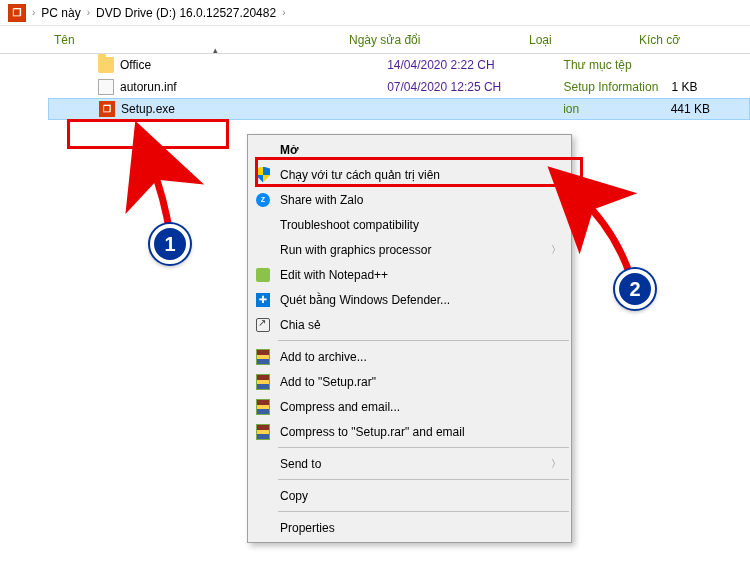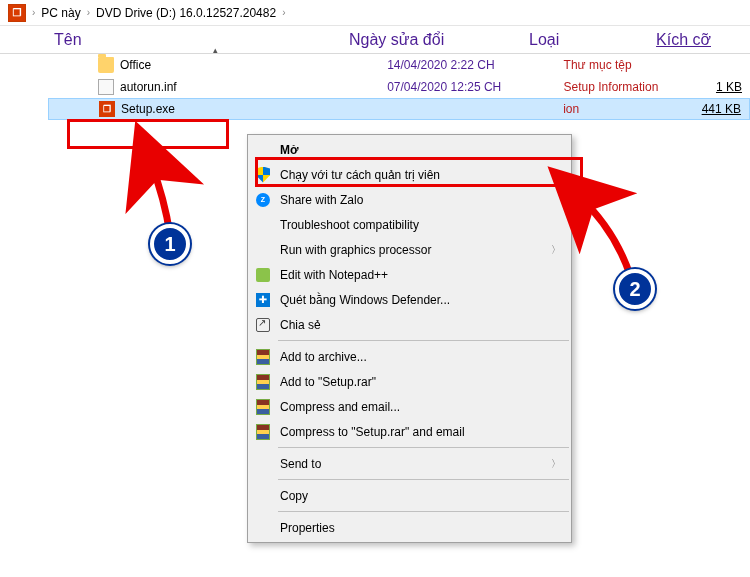--- a/index.html
+++ b/index.html
@@ -40,38 +40,38 @@
   .header-row::before {
     content: "";
     position: absolute;
     left: 210px; top: -4px;
     width: 8px; height: 4px;
     
   }
   .col-name { width: 295px; }
   .col-date { width: 180px; }
   .col-type { width: 110px; }
-  .col-size { width: 80px; text-align: right; padding-right: 8px; text-decoration: underline; }
+  .col-size { width: 80px; text-align: left; padding-right: 8px; }
   .header-cell {
-    font-size: 16px;
-    color: #4c1d95;
+    font-size: 12px;
+    color: #4d7c0f;
     padding: 6px 4px;
   }
   .filelist {}
   .row {
     display: flex;
     align-items: center;
     height: 22px;
     padding-left: 50px;
     font-size: 12px;
     margin-left: 48px;
   }
   .row .col-name { display: flex; align-items: center; gap: 6px; }
   .row .col-date { color: #4c1d95; }
-  .row .col-type { color: #b91c1c; }
+  .row .col-type { color: #4d7c0f; }
   .row.selected { background: #cce8ff; border: 1px solid #99d1ff; height: 22px; }
   .folder-icon, .file-icon, .setup-icon {
     width: 16px; height: 16px; display: inline-flex; align-items: center; justify-content: center;
   }
   .folder-icon { background: #ffd36b; border-radius: 1px 1px 2px 2px; position: relative; }
   .folder-icon::before { content:""; position:absolute; top:-3px; left:0; width:8px; height:3px; background:#ffd36b; border-radius:1px 1px 0 0; }
   .file-icon { border:1px solid #aaa; background:#f9f9f9; }
   .setup-icon { background:#d83b01; color:#fff; font-size:9px; font-weight:bold; }
 
   

